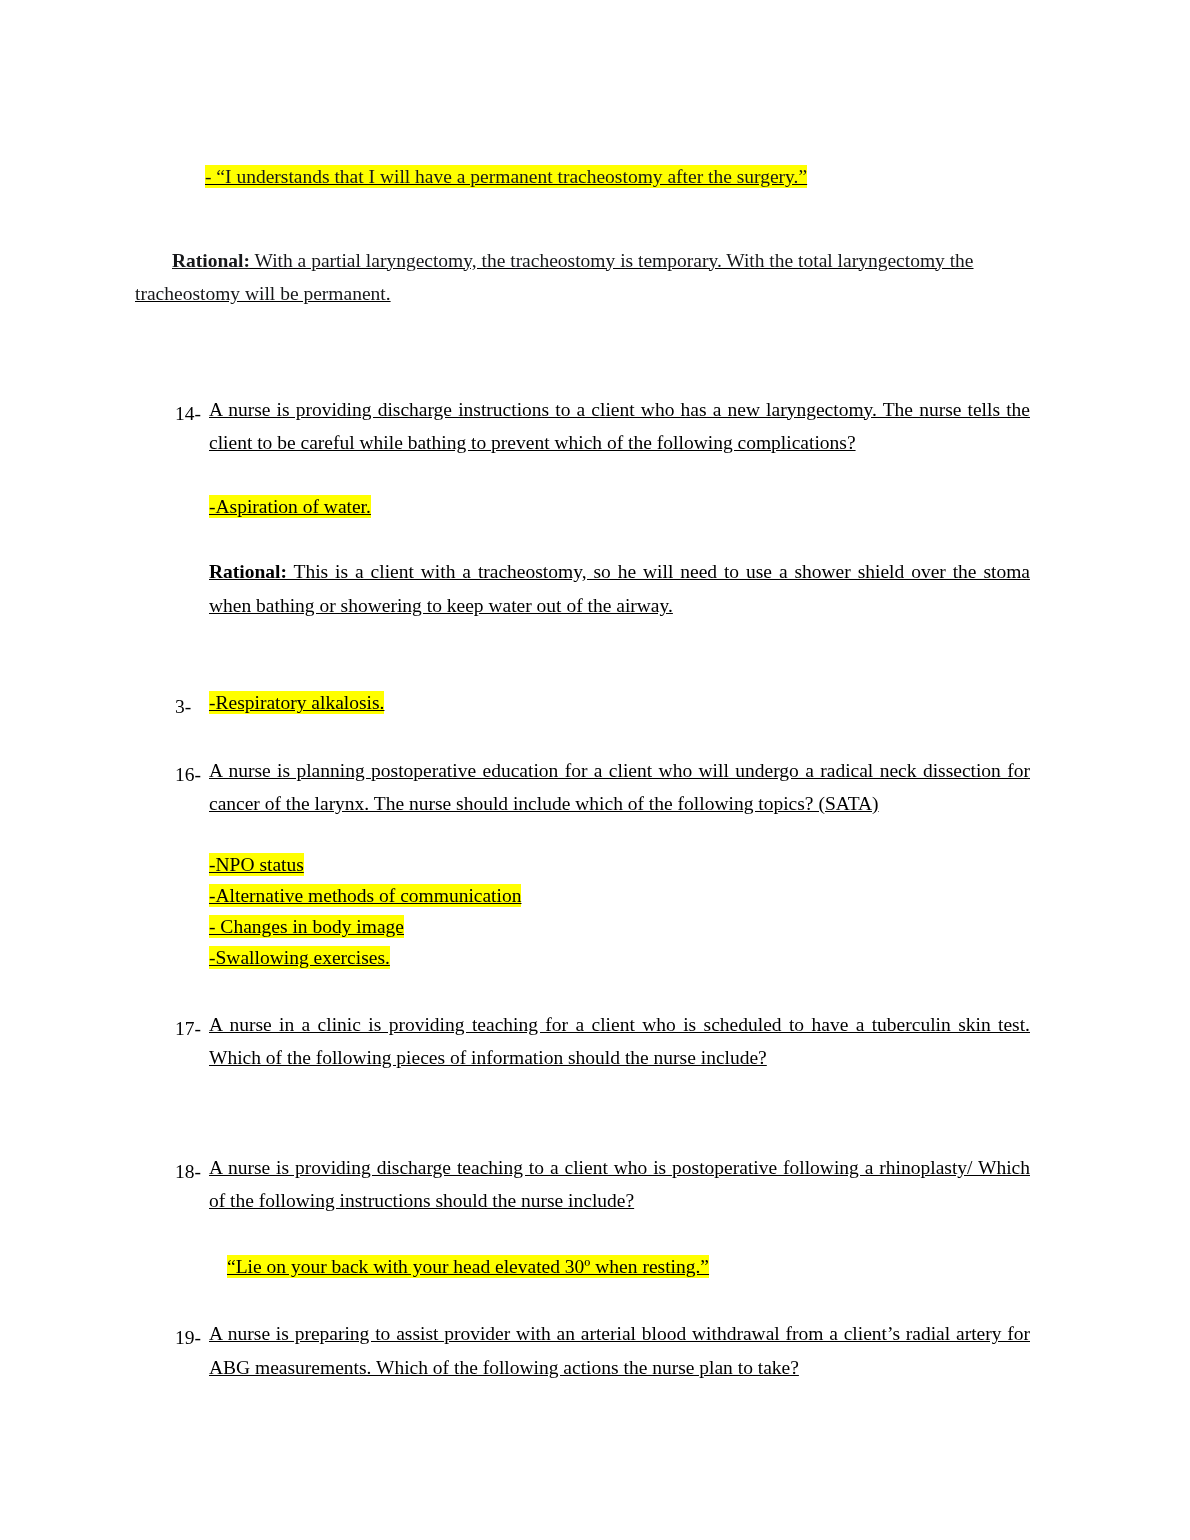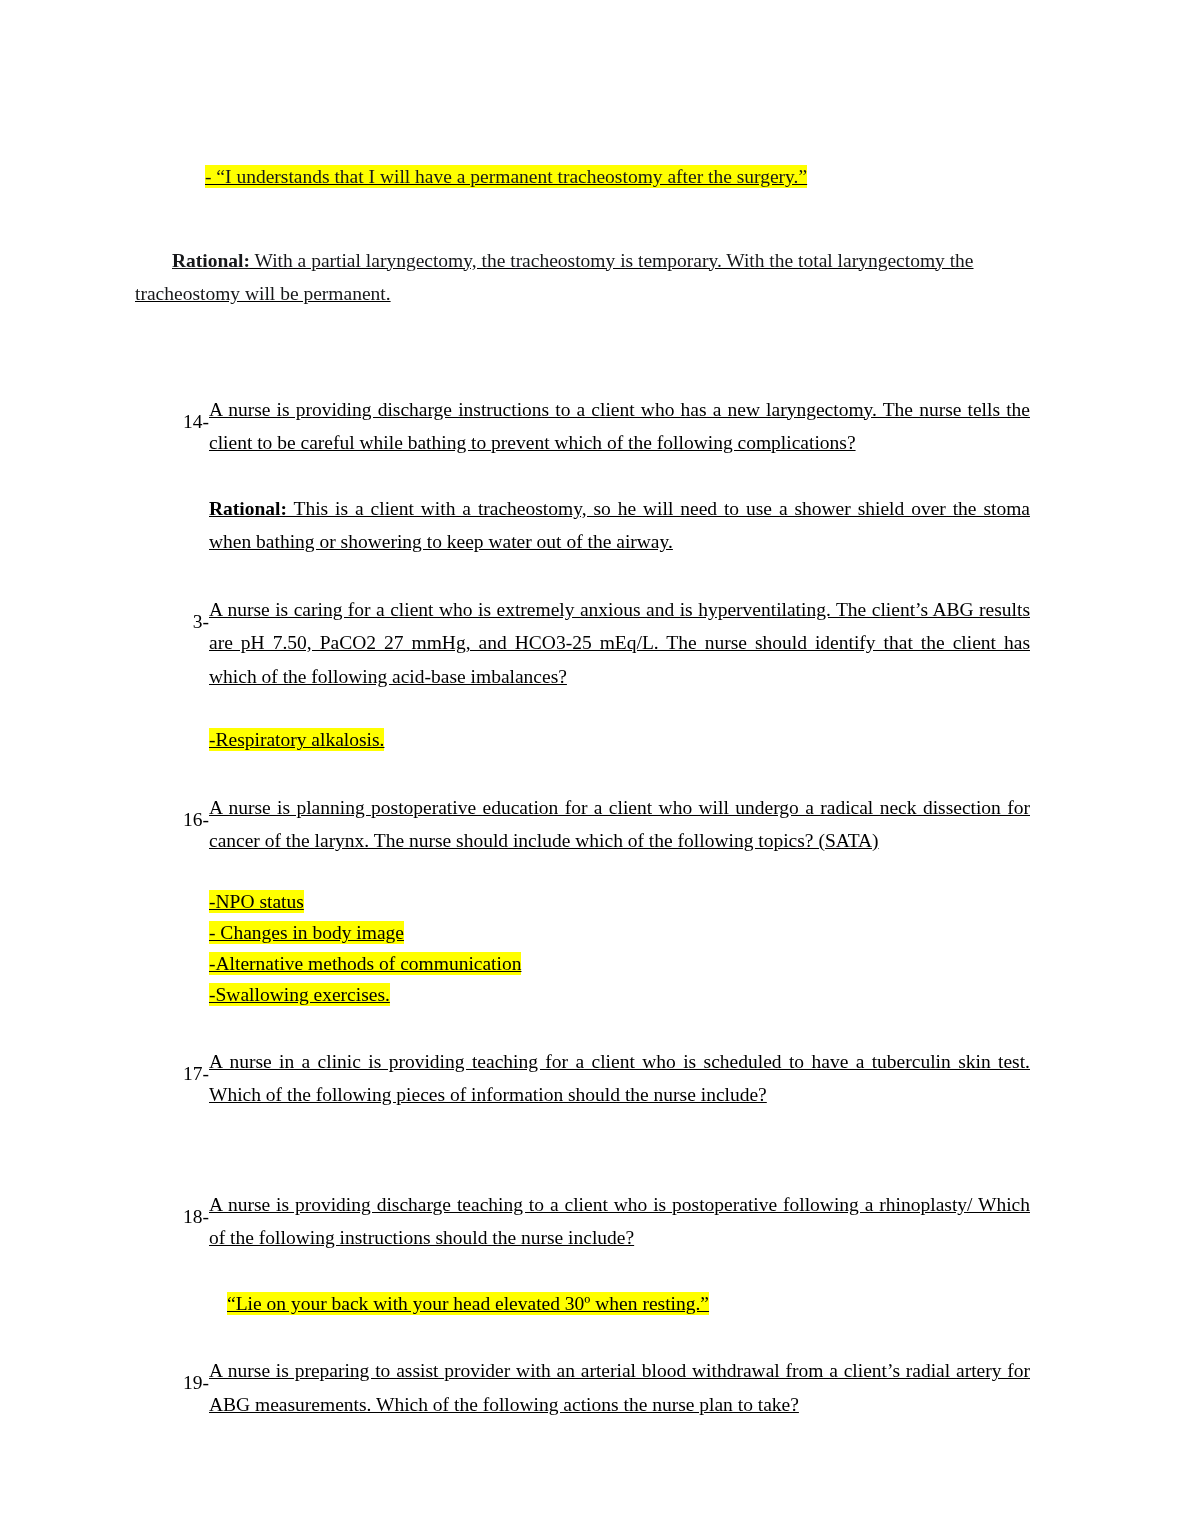--- a/index.html
+++ b/index.html
@@ -58,23 +58,23 @@
     text-decoration: underline;
   }
   .qitem {
     position: relative;
     margin: 0 0 0 175px;
     width: 855px;
   }
   .qnum {
     position: absolute;
     left: 0;
-    top: 12px;
+    top: 4px;
     width: 34px;
-    text-align: right;
+    text-align: left;
     font-size: 19.5px;
     line-height: 1.72;
   }
   .qtext {
     display: block;
     margin-left: 34px;
     font-size: 19.5px;
     line-height: 1.72;
     text-align: justify;
   }
@@ -116,47 +116,49 @@
     <div class="para rational-block">
       <span class="rational-label">Rational:</span><span> With a partial laryngectomy, the tracheostomy is temporary. With the total laryngectomy the tracheostomy will be permanent.</span>
     </div>
 
     <div class="spacer-xl"></div>
 
     <div class="qitem" style="margin-top:12px;">
       <span class="qnum">14-</span>
       <span class="qtext">A nurse is providing discharge instructions to a client who has a new laryngectomy. The nurse tells the client to be careful while bathing to prevent which of the following complications?</span>
       <div class="qbody">
+        <div class="ans" style="margin-top:30px;">
+          <span class="hl">-Aspiration of water.</span>
+        </div>
         <div class="rat-sub" style="margin-top:32px;">
           <span class="rational-label">Rational:</span><span> This is a client with a tracheostomy, so he will need to use a shower shield over the stoma when bathing or showering to keep water out of the airway.</span>
         </div>
       </div>
     </div>
 
     <div class="spacer-md"></div>
 
     <div class="qitem">
       <span class="qnum">3-</span>
-      <span class="qtext">A nurse is caring for a client who is extremely anxious and is hyperventilating. The client’s ABG results are pH 7.50, PaCO2 27 mmHg, and HCO3-25 mEq/L. The nurse should identify that the client has which of the following acid-base imbalances?</span>
       <div class="qbody">
         <div class="ans" style="margin-top:30px;">
           <span class="hl">-Respiratory alkalosis.</span>
         </div>
       </div>
     </div>
 
     <div class="spacer-md"></div>
 
     <div class="qitem">
       <span class="qnum">16-</span>
       <span class="qtext">A nurse is planning postoperative education for a client who will undergo a radical neck dissection for cancer of the larynx. The nurse should include which of the following topics? (SATA)</span>
       <div class="qbody sata-list" style="margin-top:28px;">
         <div><span class="hl">-NPO status</span></div>
+        <div><span class="hl">-Alternative methods of communication</span></div>
         <div><span class="hl">- Changes in body image</span></div>
-        <div><span class="hl">-Alternative methods of communication</span></div>
         <div><span class="hl">-Swallowing exercises.</span></div>
       </div>
     </div>
 
     <div class="spacer-md"></div>
 
     <div class="qitem">
       <span class="qnum">17-</span>
       <span class="qtext">A nurse in a clinic is providing teaching for a client who is scheduled to have a tuberculin skin test. Which of the following pieces of information should the nurse include?</span>
     </div>

